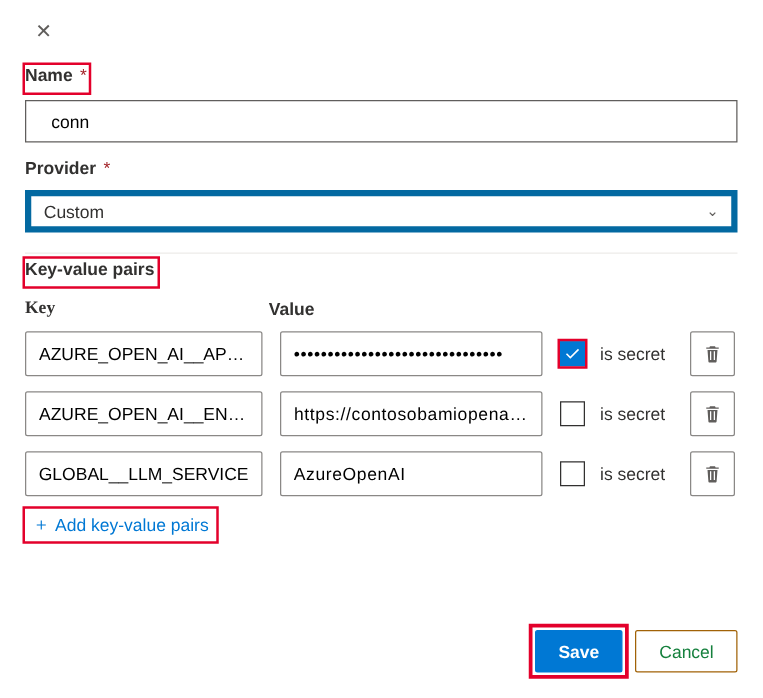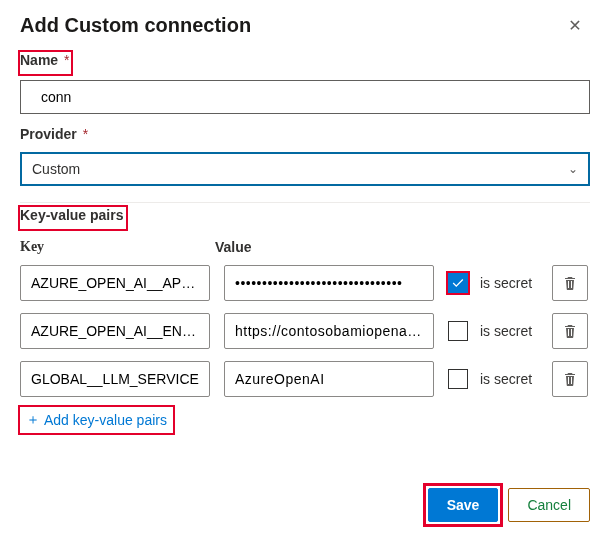--- a/index.html
+++ b/index.html
@@ -52,21 +52,21 @@
     width: 100%;
     height: 34px;
     border: 1px solid #605e5c;
     padding: 4px 20px;
     font-size: 14px;
     background:#fff;
   }
   .select-input {
     width: 100%;
     height: 34px;
-    border: 2px solid #0369a1;
+    border: 5px solid #0369a1;
     padding: 4px 10px;
     font-size: 14px;
     background:#fff;
     display:flex;
     justify-content:space-between;
     align-items:center;
     cursor:pointer;
   }
   .chev { font-size:12px; color:#605e5c; }
   hr.divider {
@@ -139,21 +139,21 @@
     color:#0078d4;
     display:inline-flex;
     align-items:center;
     gap:4px;
     cursor:pointer;
     padding:2px 4px;
     font-size:14px;
   }
   .footer {
     position:absolute;
-    bottom: 36px;
+    bottom: 20px;
     right: 20px;
     display:flex;
     gap: 10px;
   }
   .btn {
     height: 34px;
     padding: 0 18px;
     font-size: 14px;
     cursor:pointer;
     border-radius: 2px;
@@ -168,21 +168,20 @@
     background:#fff;
     color:#15803d;
     border: 1px solid #a16207;
   }
   .save-wrap { outline: 3px solid #e3002b; outline-offset: 2px; display:inline-block;}
 </style>
 </head>
 <body>
 
 <div class="header">
-  <div class="title">Add Custom connection</div>
   <button class="close-btn" aria-label="close">
     <span>✕</span>
   </button>
 </div>
 
 <div class="section">
   <span class="tight-box highlight">
     <span class="label">Name</span>
     <span class="req">*</span>
   </span>

